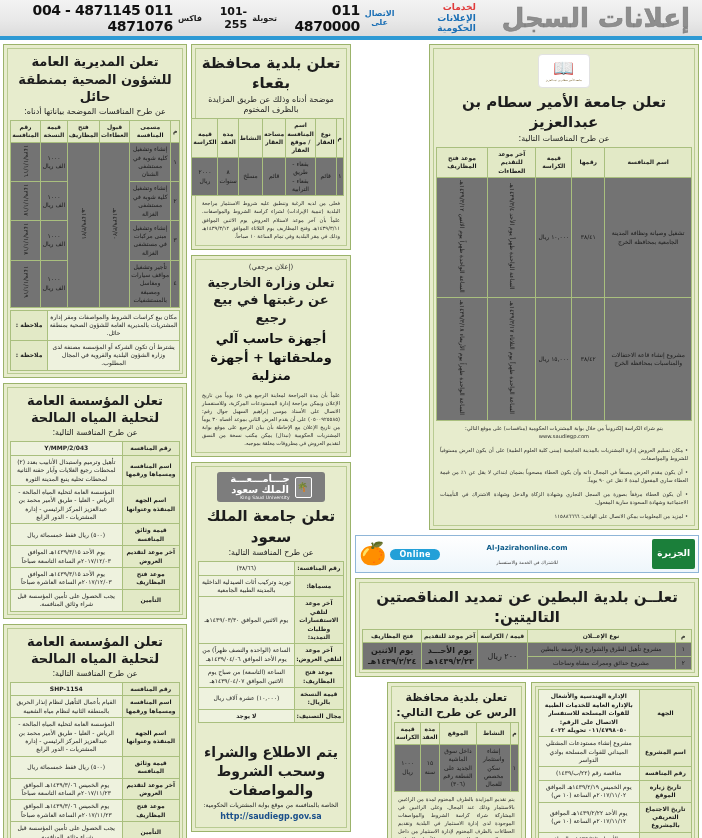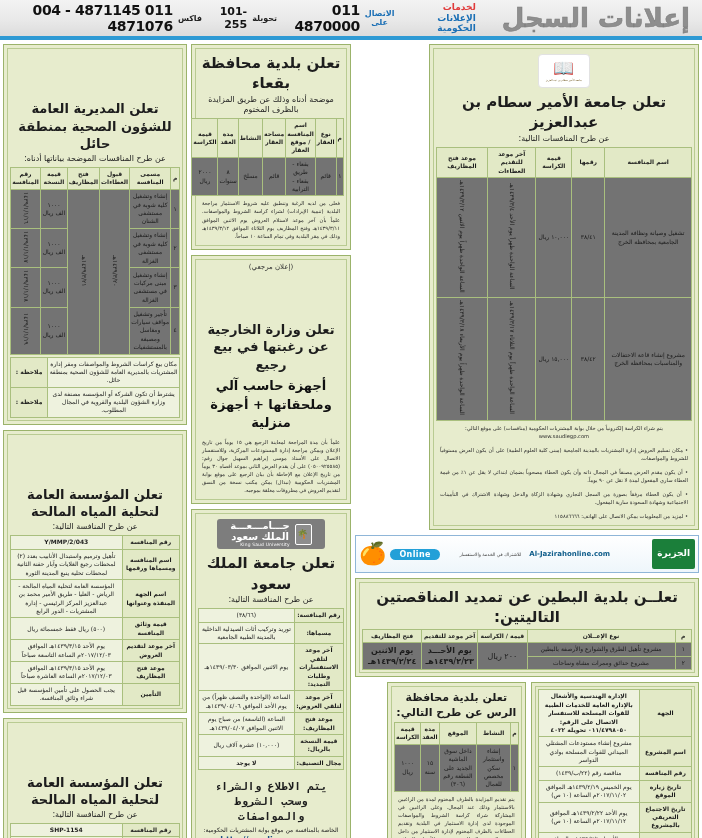--- a/index.html
+++ b/index.html
@@ -65,21 +65,21 @@
   .box {
     border: 1px solid #9bb36b;
     background: #e7eccd;
     padding: 3px;
   }
   .box-inner { border: 1px solid #b9cb92; background:#e7eccd; padding:2px; height:100%;}
   .ad-title {
     text-align:center; font-weight:bold; color:#1d1d1d;
     font-size: 11px; line-height: 1.35; padding: 2px 2px 1px;
   }
-  .ad-title.big { font-size: 13px; margin-top: 47px; }
+  .ad-title.big { font-size: 13px; }
   .ad-title.huge { font-size: 15px; }
   .ad-sub {
     text-align:center; font-size: 8px; color:#222; padding-bottom:3px; line-height:1.3;
   }
   .ad-pre { text-align:center; font-size:7px; color:#333; padding:1px 0; }
   .ad-note {
     font-size: 5.2px; color:#2b2b2b; line-height:1.55; text-align:justify;
     padding: 3px 4px; 
   }
   .ad-note.c { text-align:center; }
@@ -119,21 +119,21 @@
     width:17px;height:21px;background:#8d8d8d;border:1px solid #fff;border-radius:2px;
     display:flex;align-items:center;justify-content:center;font-size:9px;
   }
 
   
   .banner-online {
     border:1px solid #8fb6d8; background: linear-gradient(180deg,#ffffff,#eef6fb);
     padding:3px; display:flex; align-items:center; gap:4px; height: 62px;
   }
   .banner-online .fruit { font-size: 22px; line-height:1; }
-  .banner-online .txtcol { flex:1; display:flex; flex-direction:row; gap:8px; align-items:center;}
+  .banner-online .txtcol { flex:1; display:flex; flex-direction:column; gap:8px; align-items:center;}
   .pill-online {
     background:#23a0d8; color:#fff; border-radius:9px; padding:1px 9px;
     font-size:8px; font-weight:bold; letter-spacing:0.4px;
   }
   .banner-online .site { font-size:7px; font-weight:bold; color:#0e5c8a;}
   .banner-online .sub  { font-size:4.6px; color:#444; }
   .jz-logo {
     background:#1b7f3a; color:#fff; font-size:9px; font-weight:bold;
     padding:10px 5px; border-radius:2px; line-height:1.1; text-align:center;margin-left:38px;
   }
@@ -420,21 +420,21 @@
               <tr>
                   <td class="k">قيمة النسخة بالريال:</td>
                   <td class="v">(١٠,٠٠٠) عشرة آلاف ريال</td>
                 </tr>
               <tr>
                   <td class="k">مجال التصنيف:</td>
                   <td class="v" style="font-weight:bold">لا يوجد</td>
                 </tr>
             </tbody>
           </table>
-          <div class="ad-title" style="font-size:11px; padding-top:10px;font-family:Liberation Mono, monospace;">يتم الاطلاع والشراء وسحب الشروط والمواصفات</div>
+          <div class="ad-title" style="font-size:14px; padding-top:20px;">يتم الاطلاع والشراء وسحب الشروط والمواصفات</div>
           <div class="ad-sub" style="font-size:6px">الخاصة بالمنافسة من موقع بوابة المشتريات الحكومية:</div>
           <div class="ad-sub link" style="font-size:8px; font-weight:bold">http://saudiegp.gov.sa</div>
         </div>
       </div>
 
     </div>
 
     <div class="col col-right">
 
       <div class="box">

